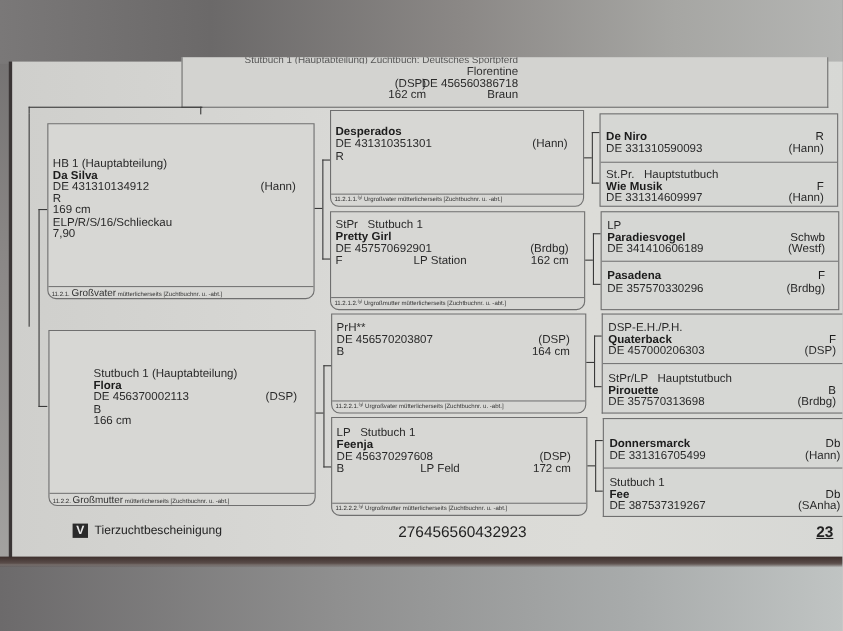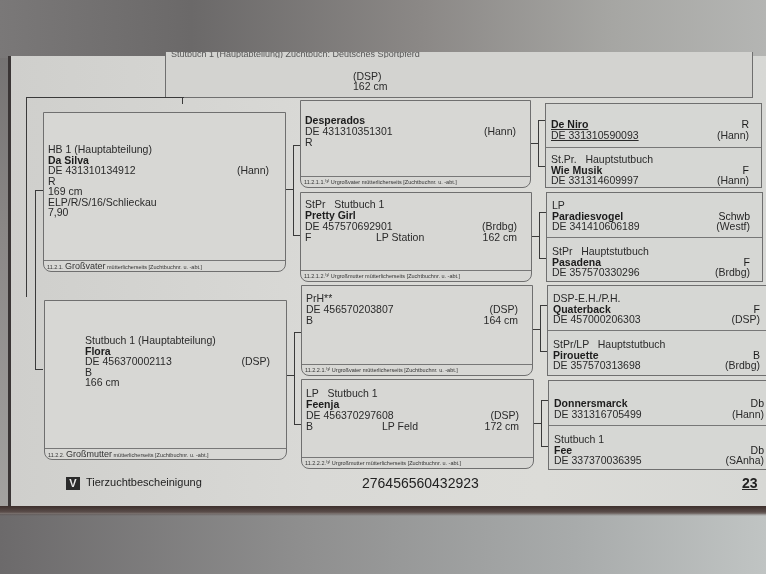--- a/index.html
+++ b/index.html
@@ -42,22 +42,27 @@
   .g3 .line { height:11px; line-height:11px; }
 </style>
 </head>
 <body>
 
 <div class="top-bg"></div>
 <div class="bottom-bg"></div>
 
 <div class="page"></div>
 
-<div class="box" style="left:165px; top:52px; width:588px; height:46px; border-top:none; background:#d3d3d0;">
+<div class="box" style="left:165px; top:52px; width:588px; height:46px; border-top:none; background:#d3d3d0;text-align:right;">
   <div style="position:absolute; left:5px; top:0; width:300px; height:6px; overflow:hidden; font-size:9px; line-height:4px; color:#555;">Stutbuch 1 (Hauptabteilung)  Zuchtbuch: Deutsches Sportpferd</div>
+  <div style="position:absolute; left:5px; top:8px; width:300px;">
+    <div class="line" style="color:#333;">Florentine</div>
+    <div class="line">DE 456560386718</div>
+    <div class="line">Braun</div>
+  </div>
   <div style="position:absolute; left:187px; top:18.5px;">
     <div class="line">(DSP)</div>
     <div class="line">162 cm</div>
   </div>
 </div>
 
 <div class="connector" style="left:26px; top:97px; width:158px; height:6px; border-left-width:1px; border-top-width:1px; border-right-width:0;"></div>
 <div class="connector" style="left:182px; top:97px; width:1px; height:7px; border-left-width:1px;"></div>
 <div class="connector" style="left:26px; top:103px; width:12px; height:194px; border-left-width:1px;"></div>
 <div class="connector" style="left:35px; top:190px; width:8px; height:180px; border-left-width:1px; border-top-width:1px; border-bottom-width:1px;"></div>
@@ -141,40 +146,39 @@
 <div class="connector" style="left:538px; top:120px; width:9px; height:47px; border-left-width:1px; border-top-width:1px; border-bottom-width:1px;"></div>
 <div class="connector" style="left:532px; top:236px; width:7px; height:1px; border-top-width:1px;"></div>
 <div class="connector" style="left:539px; top:212px; width:9px; height:47px; border-left-width:1px; border-top-width:1px; border-bottom-width:1px;"></div>
 <div class="connector" style="left:533px; top:329px; width:7px; height:1px; border-top-width:1px;"></div>
 <div class="connector" style="left:540px; top:305px; width:9px; height:47px; border-left-width:1px; border-top-width:1px; border-bottom-width:1px;"></div>
 <div class="connector" style="left:534px; top:423px; width:7px; height:1px; border-top-width:1px;"></div>
 <div class="connector" style="left:541px; top:400px; width:9px; height:47px; border-left-width:1px; border-top-width:1px; border-bottom-width:1px;"></div>
 
 <div class="box" style="left:545px; top:103px; width:217px; height:85px; background:#d6d7d4;">
   <div style="position:absolute; left:0; right:0; top:43px; border-top:1px solid #777;"></div>
-  <div style="position:absolute; left:5px; top:15px; right:12px;text-decoration:underline;">
+  <div style="position:absolute; left:5px; top:15px; right:12px;">
     <div class="line bold"><span>De Niro</span><span class="right" style="font-weight:normal;">R</span></div>
     <div class="line"><span>DE 331310590093</span><span class="right">(Hann)</span></div>
   </div>
   <div style="position:absolute; left:5px; top:50px; right:12px;">
     <div class="line" style="white-space:pre;">St.Pr.   Hauptstutbuch</div>
     <div class="line bold"><span>Wie Musik</span><span class="right" style="font-weight:normal;">F</span></div>
     <div class="line"><span>DE 331314609997</span><span class="right">(Hann)</span></div>
   </div>
 </div>
 
 <div class="box" style="left:546px; top:192px; width:217px; height:90px; background:#d6d7d4;">
   <div style="position:absolute; left:0; right:0; top:44px; border-top:1px solid #777;"></div>
   <div style="position:absolute; left:5px; top:7px; right:12px;">
     <div class="line">LP</div>
     <div class="line bold"><span>Paradiesvogel</span><span class="right" style="font-weight:normal;">Schwb</span></div>
     <div class="line"><span>DE 341410606189</span><span class="right">(Westf)</span></div>
   </div>
   <div style="position:absolute; left:5px; top:53px; right:12px;">
-    <div class="line" style="white-space:pre;">StPr   Hauptstutbuch</div>
     <div class="line bold"><span>Pasadena</span><span class="right" style="font-weight:normal;">F</span></div>
     <div class="line"><span>DE 357570330296</span><span class="right">(Brdbg)</span></div>
   </div>
 </div>
 
 <div class="box" style="left:547px; top:285px; width:219px; height:91px; background:#d6d7d4; border-right:none;">
   <div style="position:absolute; left:0; right:0; top:44px; border-top:1px solid #777;"></div>
   <div style="position:absolute; left:5px; top:7px; right:6px;">
     <div class="line">DSP-E.H./P.H.</div>
     <div class="line bold"><span>Quaterback</span><span class="right" style="font-weight:normal;">F</span></div>
@@ -189,21 +193,21 @@
 
 <div class="box" style="left:548px; top:380px; width:218px; height:90px; background:#d6d7d4; border-right:none;">
   <div style="position:absolute; left:0; right:0; top:44px; border-top:1px solid #777;"></div>
   <div style="position:absolute; left:5px; top:17px; right:2px;">
     <div class="line bold"><span>Donnersmarck</span><span class="right" style="font-weight:normal;">Db</span></div>
     <div class="line"><span>DE 331316705499</span><span class="right">(Hann)</span></div>
   </div>
   <div style="position:absolute; left:5px; top:53px; right:2px;">
     <div class="line">Stutbuch 1</div>
     <div class="line bold"><span>Fee</span><span class="right" style="font-weight:normal;">Db</span></div>
-    <div class="line"><span>DE 337370036395</span><span class="right">(SAnha)</span></div>
+    <div class="line"><span>DE 387537319267</span><span class="right">(SAnha)</span></div>
   </div>
 </div>
 
 <div class="page-foot" style="left:66px; top:476px; font-size:11px;">
   <span class="v-badge">V</span><span>Tierzuchtbescheinigung</span>
 </div>
 <div class="page-foot" style="left:362px; top:475px; font-size:14px;">276456560432923</div>
 <div class="page-foot" style="left:742px; top:475px; font-size:14px; font-weight:bold;text-decoration:underline;">23</div>
 
 <div class="page-shadow"></div>

